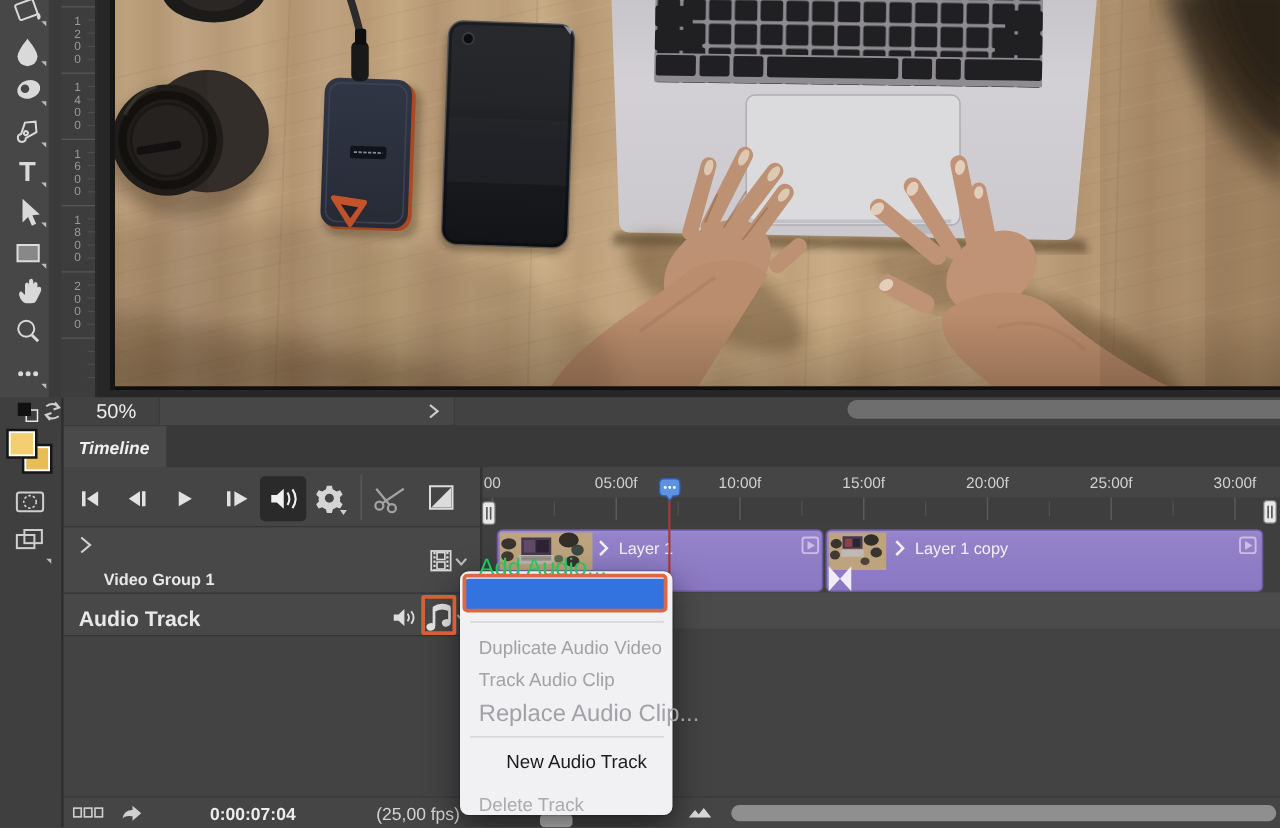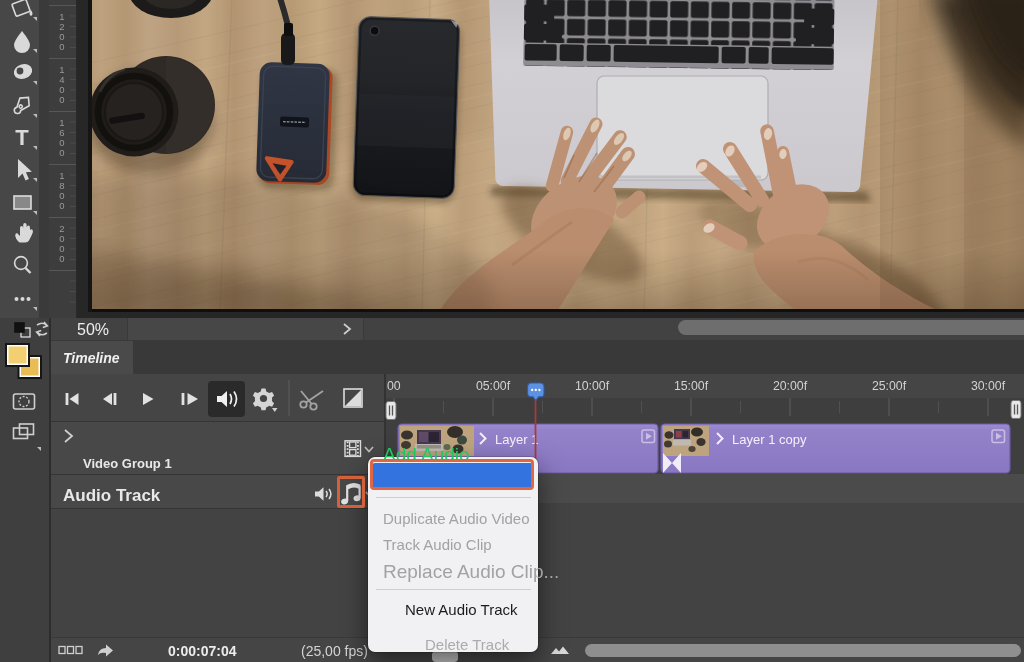--- a/index.html
+++ b/index.html
@@ -538,18 +538,18 @@
 <div class="abs" style="left:368px;top:457px;width:170px;height:195px;background:#f1f0f2;border-radius:7px;
   box-shadow:0 10px 26px rgba(0,0,0,0.5), 0 0 0 1px rgba(0,0,0,0.15);"></div>
 <div class="abs" style="left:372px;top:463px;width:161px;height:25px;background:#3273e0;border-radius:3px;"></div>
 <div class="abs" style="left:383px;top:444px;color:#22c55e;font-size:19px;">Add Audio...</div>
 <div class="abs" style="left:376px;top:497px;width:155px;height:1px;background:#cfcfd2;"></div>
 <div class="abs" style="left:383px;top:510px;color:#a2a2a6;font-size:15px;">Duplicate Audio Video</div>
 <div class="abs" style="left:383px;top:536px;color:#a2a2a6;font-size:15px;">Track Audio Clip</div>
 <div class="abs" style="left:383px;top:561px;color:#a2a2a6;font-size:19px;">Replace Audio Clip...</div>
 <div class="abs" style="left:376px;top:589px;width:155px;height:1px;background:#cfcfd2;"></div>
 <div class="abs" style="left:405px;top:601px;color:#1c1c1e;font-size:15px;">New Audio Track</div>
-<div class="abs" style="left:383px;top:636px;color:#ababaf;font-size:15px;margin-left:42px;">Delete Track</div>
+<div class="abs" style="left:383px;top:636px;color:#ababaf;font-size:15px;">Delete Track</div>
 
 <div class="abs" style="left:337px;top:476px;width:22px;height:26px;border:3px solid #d2603a;border-radius:2px;"></div>
 <div class="abs" style="left:370px;top:459px;width:158px;height:25px;border:3px solid #dd6743;border-radius:4px;"></div>
 
 </div>
 
 </body></html>

